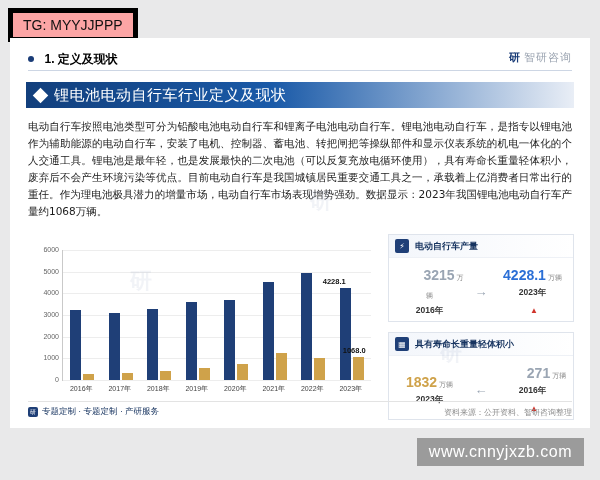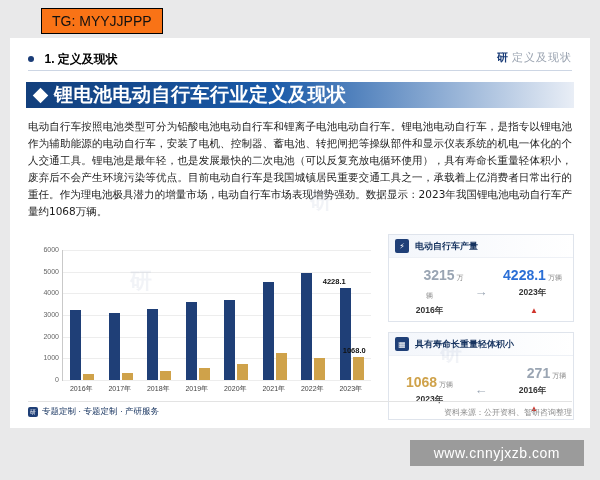--- a/index.html
+++ b/index.html
@@ -5,24 +5,23 @@
   html,body{margin:0;padding:0;}
   body{
     width:600px;height:480px;
     background:#e9e9ea;
     font-family:"Liberation Sans","DejaVu Sans",sans-serif;
     overflow:hidden;
     position:relative;
   }
   .tg-badge{
     position:absolute;left:8px;top:8px;
-    background:#f97316;border:1px solid #000000;
+    background:#fca5a5;border:5px solid #000000;
     padding:4px 10px;font-size:14px;color:#111;
     font-family:"Liberation Sans",sans-serif;
-    margin-left:33px;
   }
   .page{
     position:absolute;left:10px;top:38px;width:580px;height:390px;
     background:#ffffff;
   }
   
   .sec-head{
     position:absolute;left:18px;top:12px;right:18px;height:22px;
   }
   .sec-dot{
@@ -45,21 +44,21 @@
   .banner{
     position:absolute;left:16px;top:44px;width:548px;height:26px;
     background:linear-gradient(90deg,#123f7c 0%,#1a5aa8 45%,#e9eef6 100%);
     display:flex;align-items:center;
   }
   .banner .dia{
     width:11px;height:11px;background:#fff;transform:rotate(45deg);
     margin-left:9px;margin-right:8px;flex:0 0 auto;
   }
   .banner .btxt{
-    color:#fff;font-size:19px;font-weight:bold;letter-spacing:.5px;
+    color:#fff;font-size:15px;font-weight:normal;letter-spacing:.5px;
   }
 
   
   .para{
     position:absolute;left:18px;top:80px;width:544px;
     font-size:10.5px;line-height:17px;color:#1b1b1b;text-align:justify;
     font-family:"DejaVu Sans",sans-serif;
   }
 
   
@@ -151,36 +150,36 @@
   .foot-rule{
     position:absolute;left:18px;right:18px;bottom:26px;height:1px;background:#e3e3e3;
   }
   
   .wm{
     position:absolute;color:rgba(120,140,175,.10);font-size:22px;font-weight:bold;
     pointer-events:none;
   }
   .url-badge{
     position:absolute;right:16px;bottom:14px;
-    background:#9b9b9b;color:#fff;font-size:14px;padding:5px 24px;
+    background:#9b9b9b;color:#fff;font-size:16px;padding:5px 12px;
     letter-spacing:.5px;
   }
 </style>
 </head>
 <body>
 
 <div class="tg-badge">TG: MYYJJPPP</div>
 
 <div class="page">
 
   <div class="sec-head">
     <span class="sec-dot"></span>
     <span class="sec-title">1. 定义及现状</span>
     <span class="brand">
-      <span class="bmark">研</span><span>定义及现状</span>
+      <span class="bmark">研</span><span>智研咨询</span>
     </span>
     <div class="sec-rule"></div>
   </div>
 
   <div class="banner">
     <span class="dia"></span>
     <span class="btxt">锂电池电动自行车行业定义及现状</span>
   </div>
 
   <div class="para">电动自行车按照电池类型可分为铅酸电池电动自行车和锂离子电池电动自行车。锂电池电动自行车，是指专以锂电池作为辅助能源的电动自行车，安装了电机、控制器、蓄电池、转把闸把等操纵部件和显示仪表系统的机电一体化的个人交通工具。锂电池是最年轻，也是发展最快的二次电池（可以反复充放电循环使用），具有寿命长重量轻体积小，废弃后不会产生环境污染等优点。目前电动自行车是我国城镇居民重要交通工具之一，承载着上亿消费者日常出行的重任。作为理电池极具潜力的增量市场，电动自行车市场表现增势强劲。数据显示：2023年我国锂电池电动自行车产量约1068万辆。</div>
@@ -269,21 +268,21 @@
       </div>
     </div>
 
     <div class="card">
       <div class="card-head">
         <span class="card-ico">▦</span>
         <span class="card-title">具有寿命长重量轻体积小</span>
       </div>
       <div class="card-body">
         <div class="col">
-          <div><span class="big gold">1068</span><span class="unit">万辆</span></div>
+          <div><span class="big gold">1832</span><span class="unit">万辆</span></div>
           <div class="yr">2023年</div>
         </div>
         <div class="arrowcol">←</div>
         <div class="col">
           <div><span class="big grey">271</span><span class="unit">万辆</span></div>
           <div class="yr">2016年</div><span class="up">▲</span>
         </div>
       </div>
     </div>
   </div>

